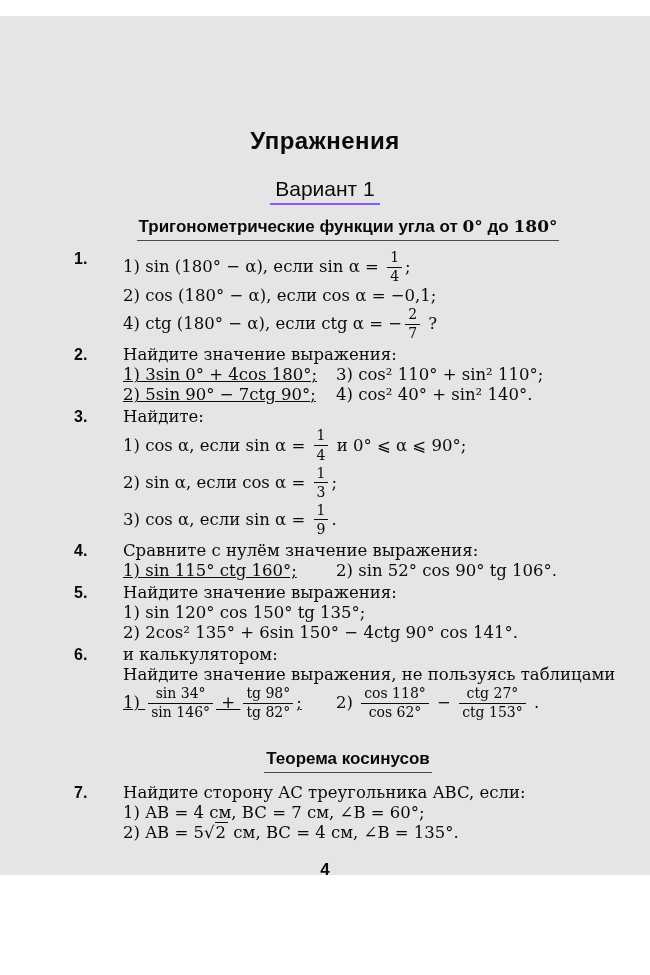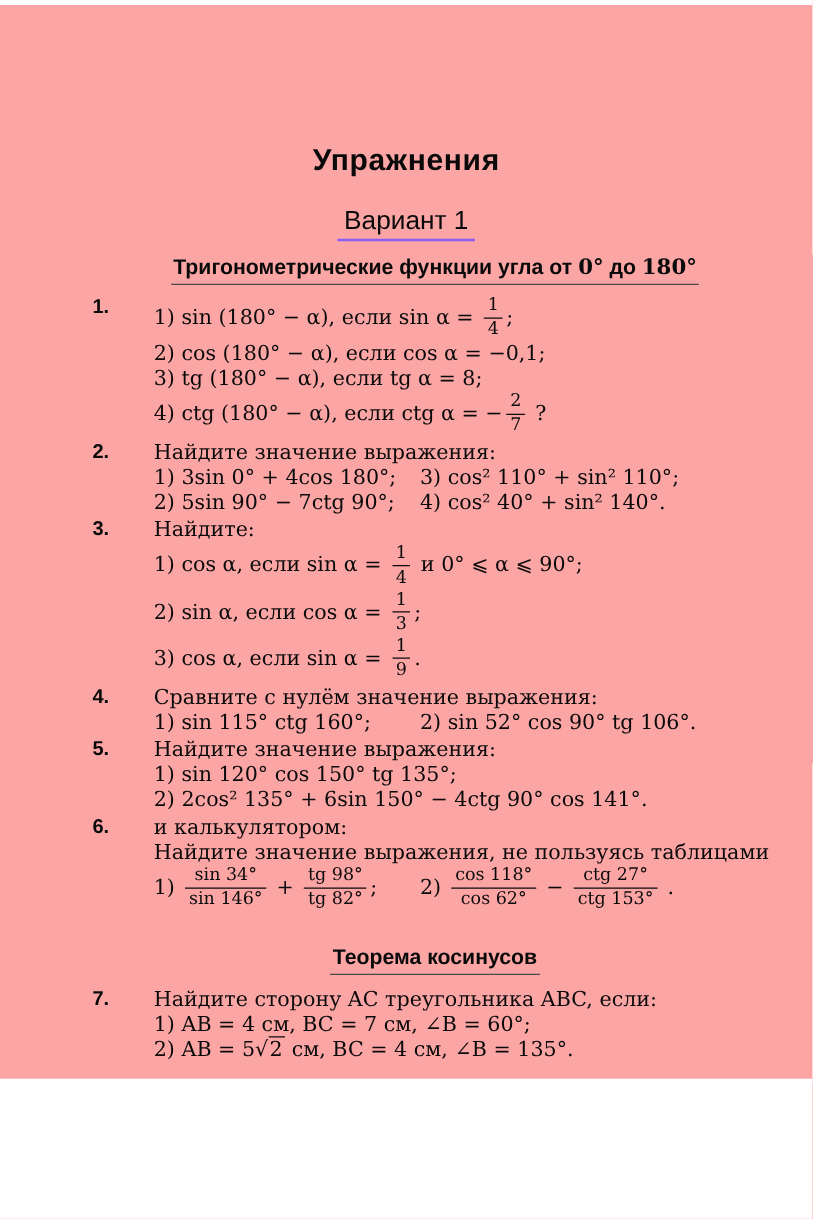--- a/index.html
+++ b/index.html
@@ -1,18 +1,18 @@
 <!DOCTYPE html>
 <html><head>
 <meta charset="utf-8">
 <style>
   * { margin:0; padding:0; box-sizing:border-box; }
   html,body { background:#ffffff; }
   .page {
-    width:650px; height:859px; margin:4px auto; background:#fca5a5;
+    width:650px; height:859px; margin:16px auto; background:#e5e5e5;
     color:#0a0a0a; overflow:hidden; position:relative;
     font-family:"DejaVu Serif","DejaVu Sans",serif;
   }
   .content { padding-top:111px; }
 
   .title {
     text-align:center;
     font-family:"Liberation Sans","DejaVu Sans",sans-serif;
     font-weight:bold; font-size:24px; line-height:28px; letter-spacing:0.5px;
   }
@@ -36,21 +36,21 @@
   .problems { margin-top:8px; }
   .problems.second { margin-top:10px; }
   .problem { display:flex; padding-left:74px; padding-right:60px; margin-top:2px; }
   .pnum {
     flex:none; width:49px;
     font-family:"Liberation Sans","DejaVu Sans",sans-serif;
     font-weight:bold; font-size:16px; line-height:20px;
   }
   .pbody { flex:1; font-size:16.5px; line-height:20px; }
   .line { white-space:nowrap; }
-  .cols .c0 { display:inline-block; min-width:213px; }
+  .cols .c0 { display:inline-block; min-width:213px;text-decoration:underline; }
 
   .frac {
     display:inline-block; vertical-align:middle; text-align:center;
     font-size:14px; line-height:1.08; padding:0 1px; margin:1px 2px 2px;
   }
   .frac .fn { display:block; border-bottom:1.3px solid #0a0a0a; padding:0 3px 1.5px; }
   .frac .fd { display:block; padding:1.5px 3px 0; }
 
   .it { }
   .rm { font-family:"DejaVu Serif",serif; }
@@ -78,21 +78,20 @@
     <div class="section-wrap">
       <span class="section">Тригонометрические функции угла от <span class="rm">0°</span> до <span class="rm">180°</span></span>
     </div>
 
     <div class="problems" id="problems-trig">
         <div class="problem">
           <div class="pnum">1.</div>
           <div class="pbody">
             <div class="line"><span class="cell">1) sin (180° − α), если sin α = <span class="frac"><span class="fn">1</span><span class="fd">4</span></span>;</span></div>
             <div class="line"><span class="cell">2) cos (180° − α), если cos α = −0,1;</span></div>
-            <div class="line"><span class="cell">3) tg (180° − α), если tg α = 8;</span></div>
             <div class="line"><span class="cell">4) ctg (180° − α), если ctg α = −<span class="frac"><span class="fn">2</span><span class="fd">7</span></span> ?</span></div>
           </div>
         </div>
         <div class="problem">
           <div class="pnum">2.</div>
           <div class="pbody">
             <div class="line"><span class="cell">Найдите значение выражения:</span></div>
             <div class="line cols"><span class="cell c0">1) 3sin 0° + 4cos 180°;</span><span class="cell">3) cos² 110° + sin² 110°;</span></div>
             <div class="line cols"><span class="cell c0">2) 5sin 90° − 7ctg 90°;</span><span class="cell">4) cos² 40° + sin² 140°.</span></div>
           </div>

